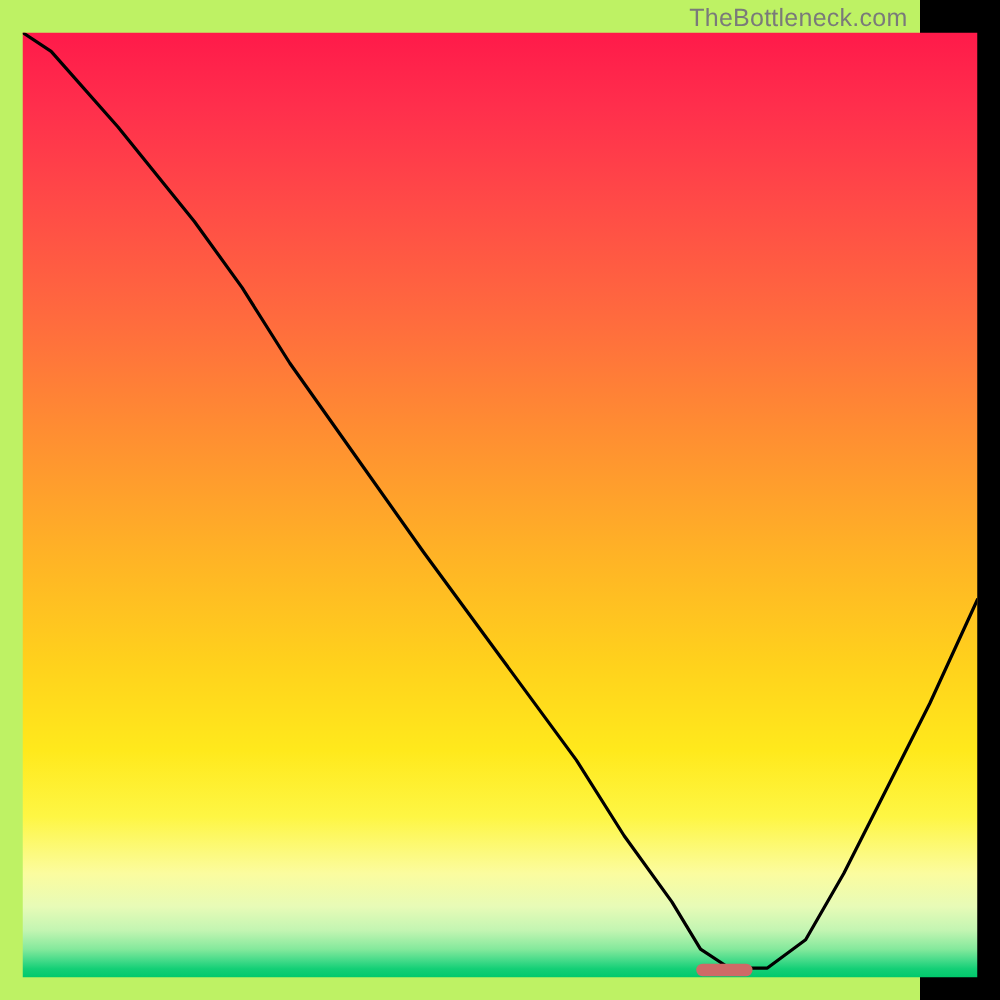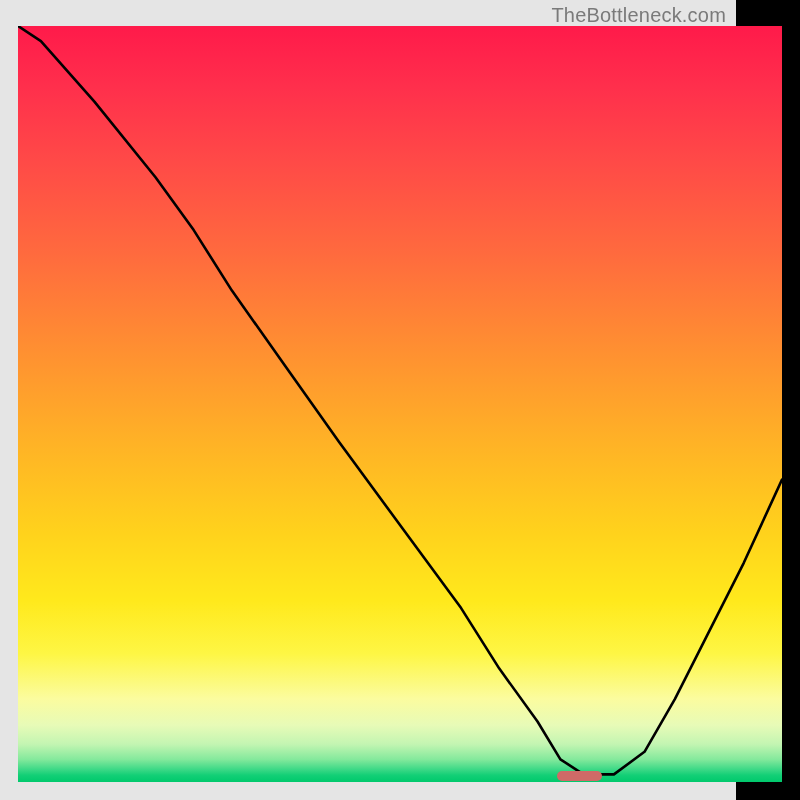--- a/index.html
+++ b/index.html
@@ -8,21 +8,21 @@
     width: 800px;
     height: 800px;
     overflow: hidden;
     background: #000;
     font-family: Arial, Helvetica, sans-serif;
   }
   .frame {
     position: relative;
     width: 736px;
     height: 800px;
-    background: #e5e5e5;
+    background: #bef264;
   }
   .plot-area {
     position: absolute;
     left: 18px;
     top: 26px;
     width: 764px;
     height: 756px;
     overflow: hidden;
   }
   .gradient {

